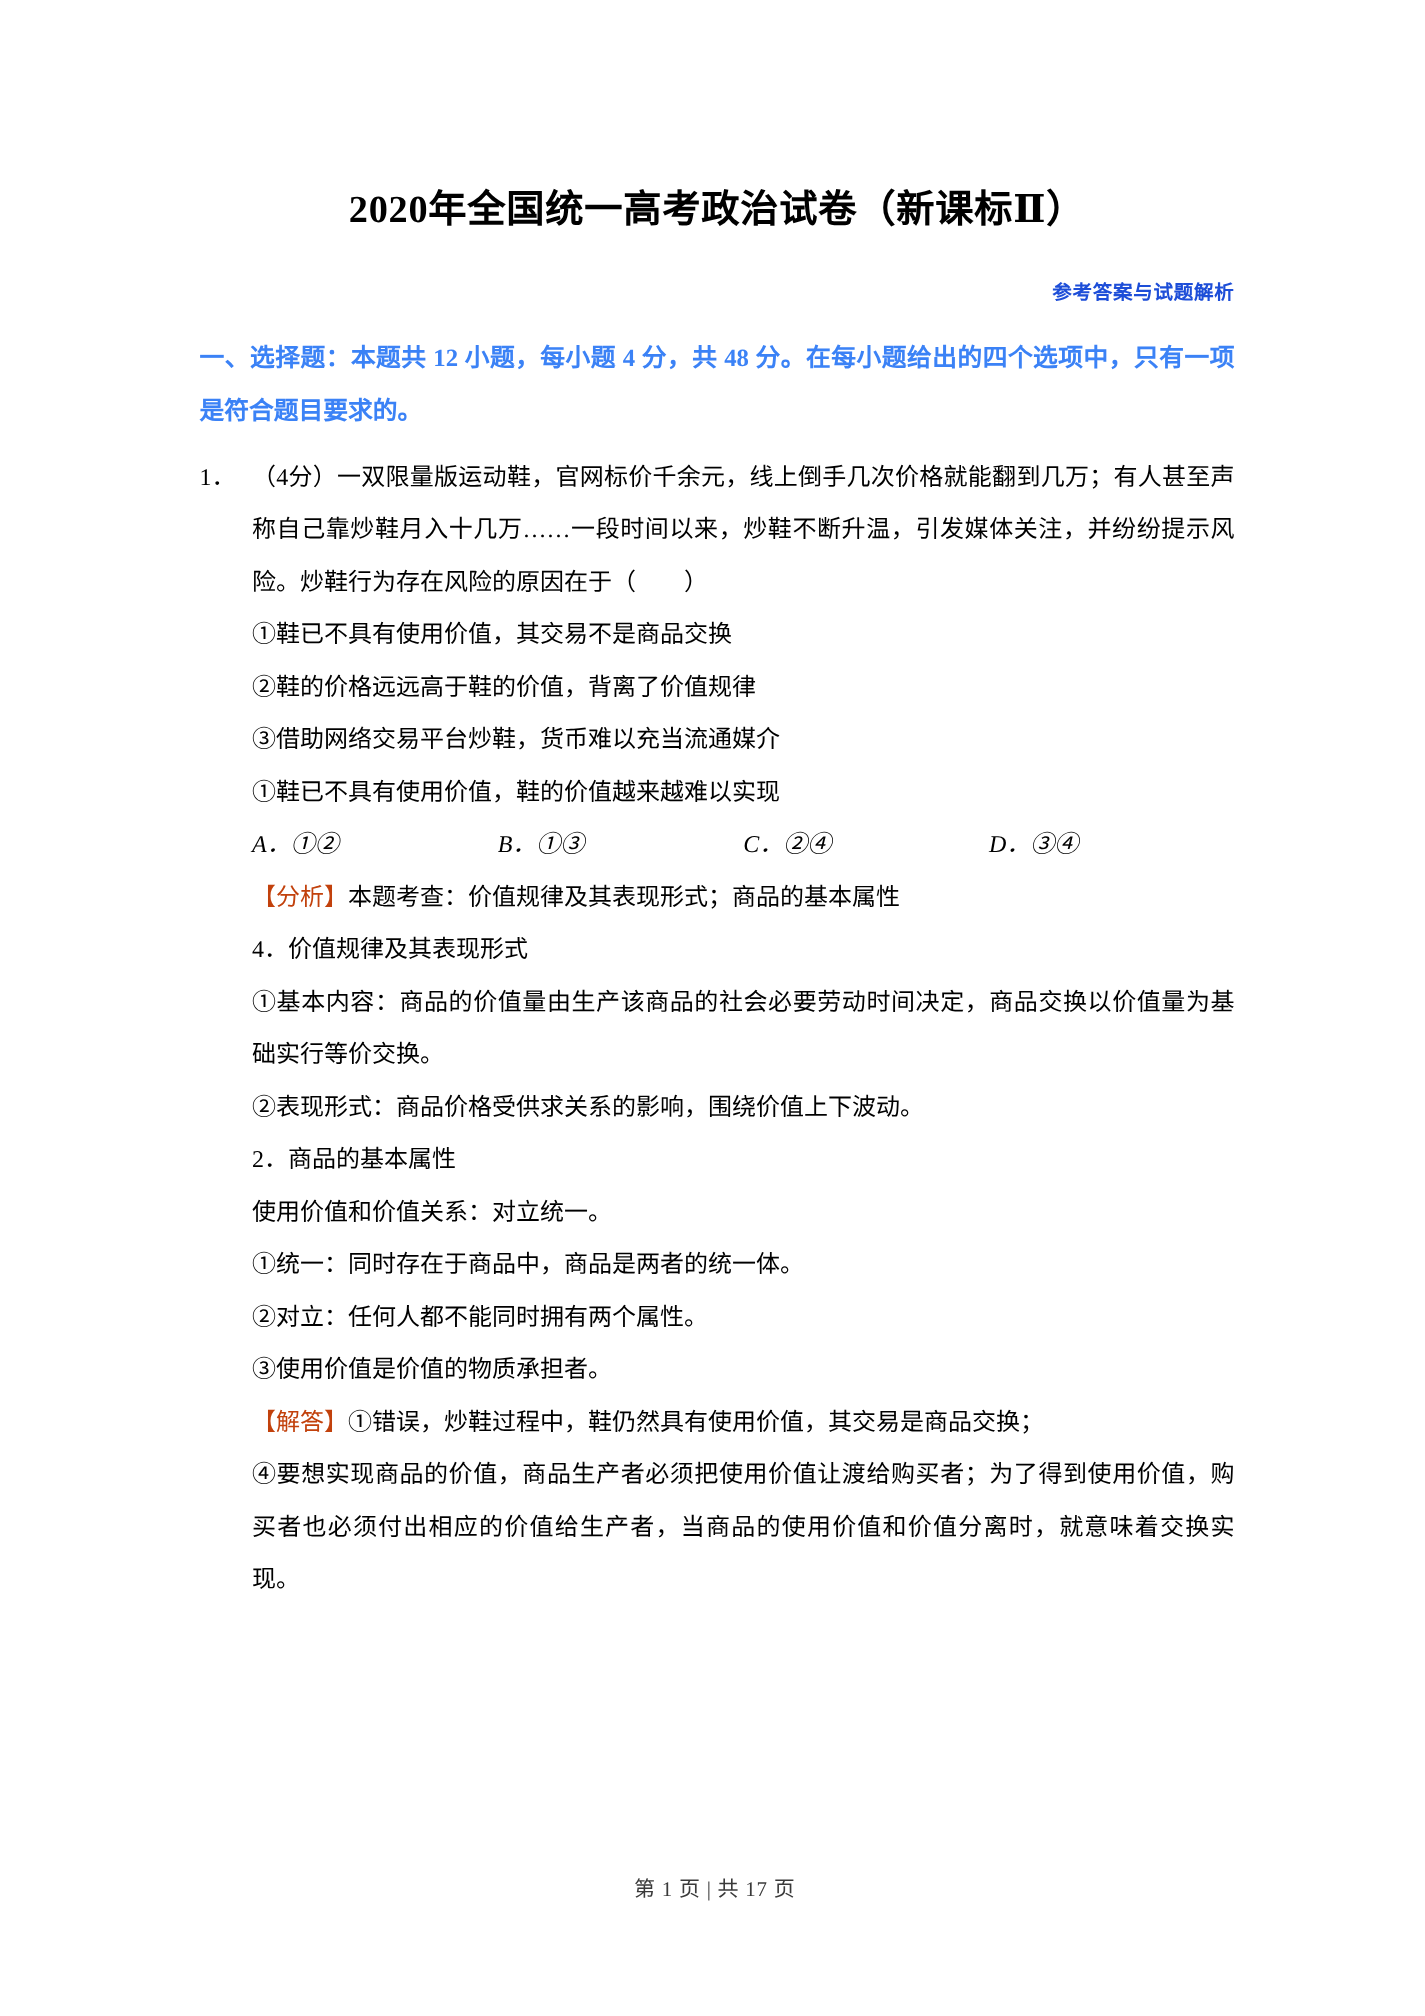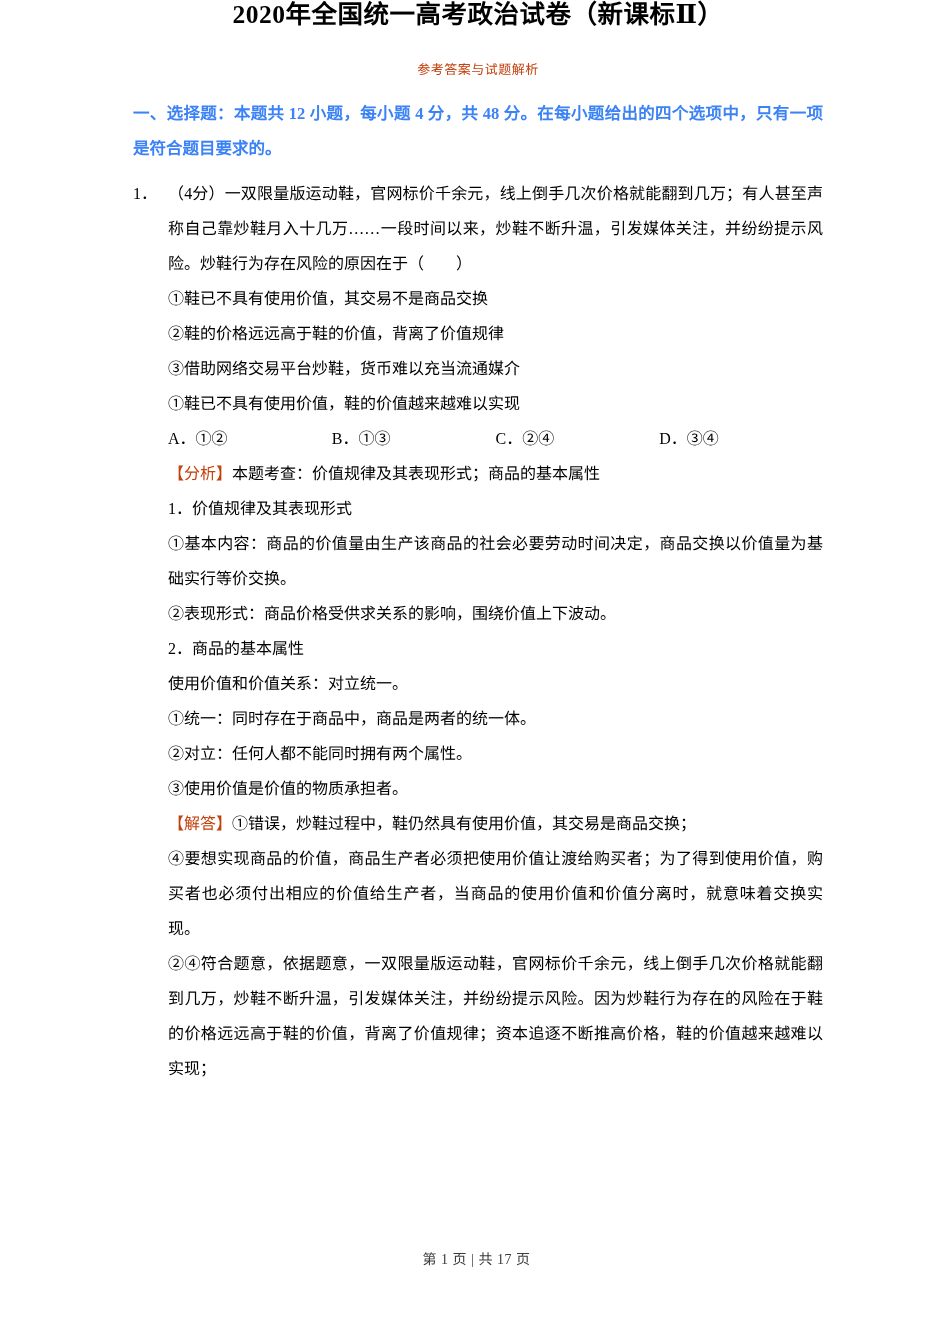--- a/index.html
+++ b/index.html
@@ -30,30 +30,31 @@
     width: 690px;
   }
   
   .doc-title {
     text-align: center;
     font-size: 25.5px;
     font-weight: 700;
     letter-spacing: 0.5px;
     line-height: 1.2;
     margin: 0;
+    padding-top: 125px;
     color: #000;
   }
   .doc-subtitle {
-    text-align: center;
+    text-align: right;
     font-size: 13px;
-    font-weight: 400;
+    font-weight: 700;
     margin: 0;
     padding-top: 28px;
     letter-spacing: 0.5px;
-    color: #c2410c;
+    color: #1d4ed8;
   }
   
   .section-head {
     font-size: 16.5px;
     font-weight: 700;
     line-height: 35px;
     margin: 0;
     padding-top: 18px;
     text-align: justify;
     text-justify: inter-ideograph;
@@ -93,20 +94,21 @@
   
   .choices {
     display: flex;
     margin: 0;
     font-size: 16px;
     line-height: 35px;
   }
   .choice {
     flex: 0 0 25%;
     white-space: nowrap;
+    font-style: italic;
   }
   
   .exp-line {
     margin: 0;
     font-size: 16px;
     line-height: 35px;
     text-align: justify;
     text-justify: inter-ideograph;
   }
   .tag-label {
@@ -163,33 +165,32 @@
           <div class="choice">
             <span>C．</span><span>②④</span>
           </div>
           <div class="choice">
             <span>D．</span><span>③④</span>
           </div>
         </div>
 
         <p class="exp-line"><span class="tag-label">【分析】</span><span>本题考查：价值规律及其表现形式；商品的基本属性</span></p>
 
-        <p class="exp-line">1．价值规律及其表现形式</p>
+        <p class="exp-line">4．价值规律及其表现形式</p>
         <p class="exp-line">①基本内容：商品的价值量由生产该商品的社会必要劳动时间决定，商品交换以价值量为基础实行等价交换。</p>
         <p class="exp-line">②表现形式：商品价格受供求关系的影响，围绕价值上下波动。</p>
         <p class="exp-line">2．商品的基本属性</p>
         <p class="exp-line">使用价值和价值关系：对立统一。</p>
         <p class="exp-line">①统一：同时存在于商品中，商品是两者的统一体。</p>
         <p class="exp-line">②对立：任何人都不能同时拥有两个属性。</p>
         <p class="exp-line">③使用价值是价值的物质承担者。</p>
         <p class="exp-line"><span class="tag-label">【解答】</span><span>①错误，炒鞋过程中，鞋仍然具有使用价值，其交易是商品交换；</span></p>
 
         <p class="exp-line">④要想实现商品的价值，商品生产者必须把使用价值让渡给购买者；为了得到使用价值，购买者也必须付出相应的价值给生产者，当商品的使用价值和价值分离时，就意味着交换实现。</p>
 
-        <p class="exp-line">②④符合题意，依据题意，一双限量版运动鞋，官网标价千余元，线上倒手几次价格就能翻到几万，炒鞋不断升温，引发媒体关注，并纷纷提示风险。因为炒鞋行为存在的风险在于鞋的价格远远高于鞋的价值，背离了价值规律；资本追逐不断推高价格，鞋的价值越来越难以实现；</p>
 
       </div>
     </div>
 
   </div>
 
   <div class="footer">
     <span>第 1 页</span><span class="sep">|</span><span>共 17 页</span>
   </div>
 

